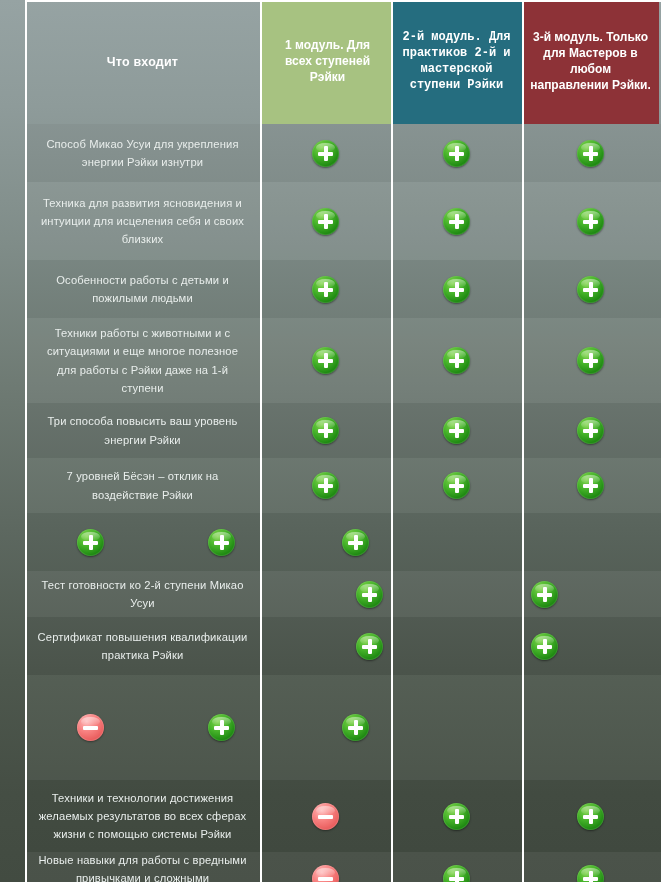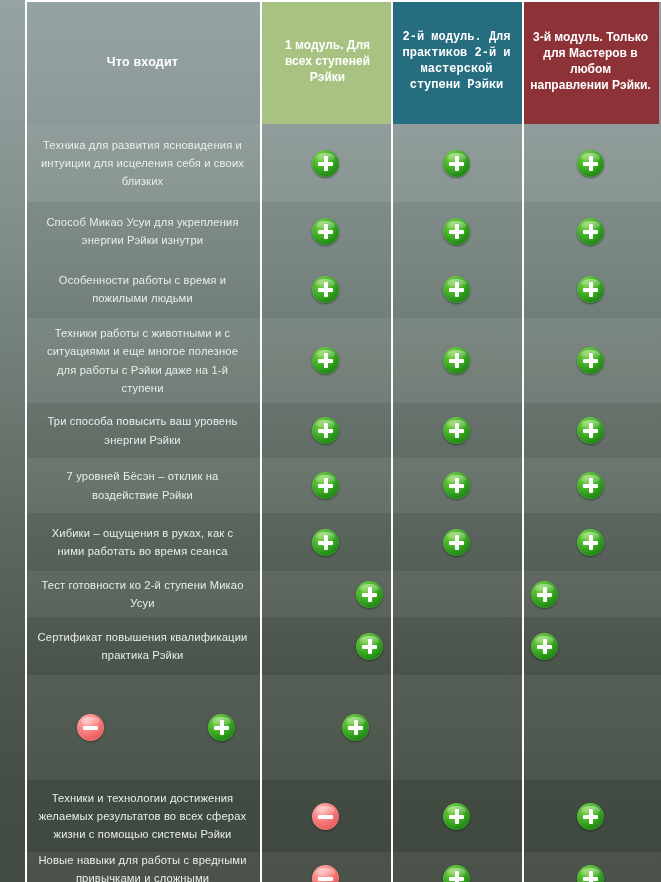--- a/index.html
+++ b/index.html
@@ -107,20 +107,44 @@
       <div class="hcell h-what">Что входит</div>
       <div class="hcell h-c1">1 модуль.
 Для всех ступеней Рэйки</div>
       <div class="hcell h-c2">2-й модуль.
 Для практиков 2-й и мастерской ступени Рэйки</div>
       <div class="hcell h-c3">3-й модуль.
 Только для Мастеров в любом направлении Рэйки.</div>
     </div>
 
     <div id="rows">
+        <div class="row alt2" style="height: 58px; flex: 0 0 58px;">
+          <div class="c-label">Способ Микао Усуи для укрепления энергии Рэйки изнутри</div>
+          <div class="c-mark">
+            <span class="icon plus">
+              <span class="bar hz"></span>
+              <span class="bar vt"></span>
+              <span class="gloss"></span>
+            </span>
+          </div>
+          <div class="c-mark">
+            <span class="icon plus">
+              <span class="bar hz"></span>
+              <span class="bar vt"></span>
+              <span class="gloss"></span>
+            </span>
+          </div>
+          <div class="c-mark last">
+            <span class="icon plus">
+              <span class="bar hz"></span>
+              <span class="bar vt"></span>
+              <span class="gloss"></span>
+            </span>
+          </div>
+        </div>
         <div class="row alt" style="height: 78px; flex: 0 0 78px;">
           <div class="c-label">Техника для развития ясновидения и интуиции для исцеления себя и своих близких</div>
           <div class="c-mark">
             <span class="icon plus">
               <span class="bar hz"></span>
               <span class="bar vt"></span>
               <span class="gloss"></span>
             </span>
           </div>
           <div class="c-mark">
@@ -132,45 +156,21 @@
           </div>
           <div class="c-mark last">
             <span class="icon plus">
               <span class="bar hz"></span>
               <span class="bar vt"></span>
               <span class="gloss"></span>
             </span>
           </div>
         </div>
         <div class="row alt2" style="height: 58px; flex: 0 0 58px;">
-          <div class="c-label">Способ Микао Усуи для укрепления энергии Рэйки изнутри</div>
-          <div class="c-mark">
-            <span class="icon plus">
-              <span class="bar hz"></span>
-              <span class="bar vt"></span>
-              <span class="gloss"></span>
-            </span>
-          </div>
-          <div class="c-mark">
-            <span class="icon plus">
-              <span class="bar hz"></span>
-              <span class="bar vt"></span>
-              <span class="gloss"></span>
-            </span>
-          </div>
-          <div class="c-mark last">
-            <span class="icon plus">
-              <span class="bar hz"></span>
-              <span class="bar vt"></span>
-              <span class="gloss"></span>
-            </span>
-          </div>
-        </div>
-        <div class="row alt2" style="height: 58px; flex: 0 0 58px;">
-          <div class="c-label">Особенности работы с время и пожилыми людьми</div>
+          <div class="c-label">Особенности работы с детьми и пожилыми людьми</div>
           <div class="c-mark">
             <span class="icon plus">
               <span class="bar hz"></span>
               <span class="bar vt"></span>
               <span class="gloss"></span>
             </span>
           </div>
           <div class="c-mark">
             <span class="icon plus">
               <span class="bar hz"></span>
@@ -252,21 +252,20 @@
           </div>
           <div class="c-mark last">
             <span class="icon plus">
               <span class="bar hz"></span>
               <span class="bar vt"></span>
               <span class="gloss"></span>
             </span>
           </div>
         </div>
         <div class="row alt2" style="height: 58px; flex: 0 0 58px;">
-          <div class="c-label">Хибики – ощущения в руках, как с ними работать во время сеанса</div>
           <div class="c-mark">
             <span class="icon plus">
               <span class="bar hz"></span>
               <span class="bar vt"></span>
               <span class="gloss"></span>
             </span>
           </div>
           <div class="c-mark">
             <span class="icon plus">
               <span class="bar hz"></span>

